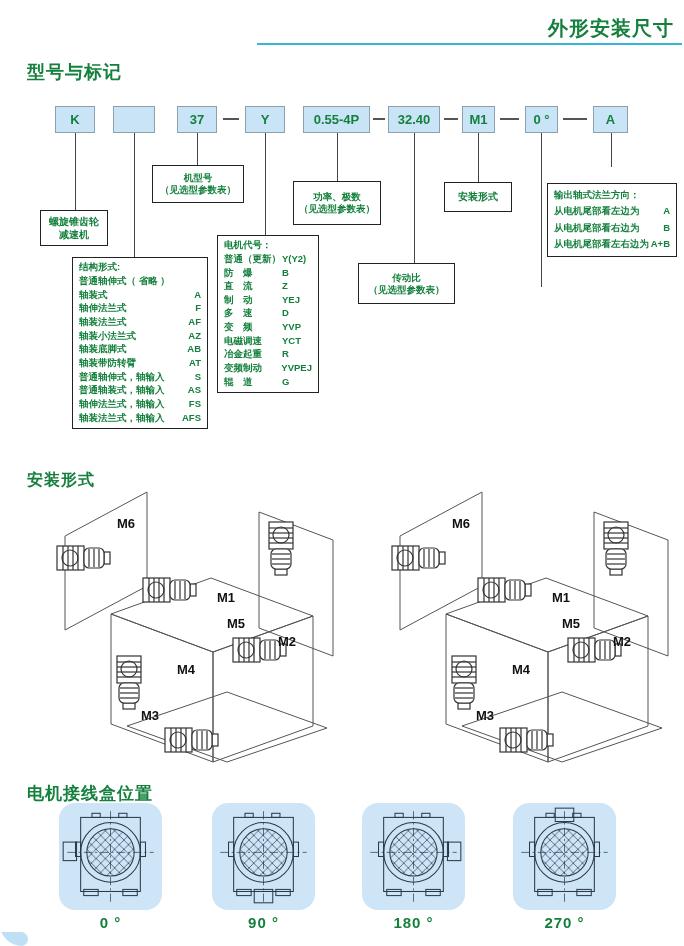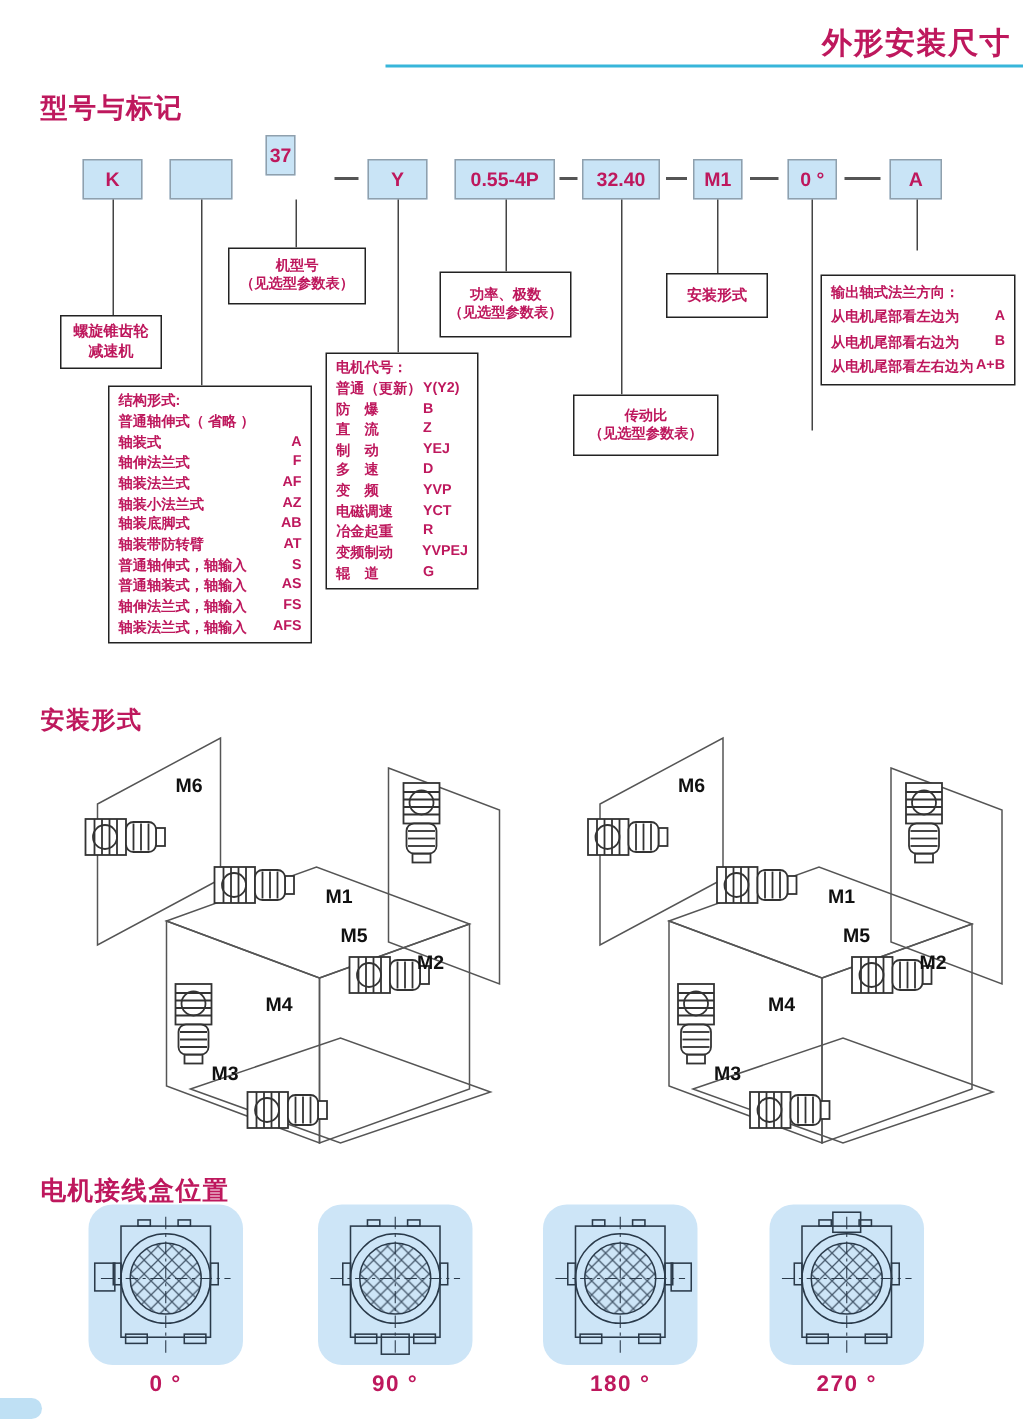--- a/index.html
+++ b/index.html
@@ -1,17 +1,17 @@
 <!DOCTYPE html>
 <html><head>
 <meta charset="utf-8">
 <style>
   html,body{margin:0;padding:0;background:#fff;}
   #page{position:relative;width:684px;height:946px;background:#fff;overflow:hidden;
-        font-family:"Liberation Sans","DejaVu Sans",sans-serif;color:#be185d;}
+        font-family:"Liberation Sans","DejaVu Sans",sans-serif;color:#15803d;border-radius:22px;}
   .abs{position:absolute;}
   .hdr-title{font-size:20px;font-weight:bold;letter-spacing:1px;}
   .hdr-rule{height:2px;background:#38b6da;}
   .sec-title{font-size:18px;font-weight:bold;letter-spacing:1px;}
   .codebox{background:#c9e4f6;border:1px solid #8fa0ad;display:flex;align-items:center;
            justify-content:center;font-weight:bold;font-size:13px;box-sizing:border-box;}
   .dash{height:2px;background:#555;top:118px;}
   .vline{width:1px;background:#444;}
   .lblbox{background:#fff;border:1px solid #222;box-sizing:border-box;font-weight:bold;
           text-align:center;display:flex;flex-direction:column;justify-content:center;}
@@ -54,21 +54,21 @@
     </defs>
   </svg>
 
   <div class="abs hdr-title" style="top:15px;right:10px">外形安装尺寸</div>
   <div class="abs hdr-rule" style="left:257px;top:43px;width:425px"></div>
 
   <div class="abs sec-title" style="left:27px;top:60px">型号与标记</div>
 
   <div class="abs codebox" style="left:55px;top:106px;width:40px;height:27px">K</div>
   <div class="abs codebox" style="left:113px;top:106px;width:42px;height:27px"></div>
-  <div class="abs codebox" style="left:177px;top:90px;width:20px;height:27px">37</div>
+  <div class="abs codebox" style="left:177px;top:106px;width:40px;height:27px">37</div>
   <div class="abs codebox" style="left:245px;top:106px;width:40px;height:27px">Y</div>
   <div class="abs codebox" style="left:303px;top:106px;width:67px;height:27px">0.55-4P</div>
   <div class="abs codebox" style="left:388px;top:106px;width:52px;height:27px">32.40</div>
   <div class="abs codebox" style="left:462px;top:106px;width:33px;height:27px">M1</div>
   <div class="abs codebox" style="left:525px;top:106px;width:33px;height:27px">0 °</div>
   <div class="abs codebox" style="left:593px;top:106px;width:35px;height:27px">A</div>
 
   <div class="abs dash" style="left:223px;width:16px"></div>
   <div class="abs dash" style="left:373px;width:12px"></div>
   <div class="abs dash" style="left:444px;width:14px"></div>
@@ -93,21 +93,21 @@
   <div class="abs lblbox small" style="left:152px;top:165px;width:92px;height:38px">
     <span>机型号</span>
     <span>（见选型参数表）</span>
   </div>
 
   <div class="abs lblbox small" style="left:293px;top:181px;width:88px;height:44px">
     <span>功率、极数</span>
     <span>（见选型参数表）</span>
   </div>
 
-  <div class="abs lblbox small" style="left:382px;top:263px;width:97px;height:41px">
+  <div class="abs lblbox small" style="left:358px;top:263px;width:97px;height:41px">
     <span>传动比</span>
     <span>（见选型参数表）</span>
   </div>
 
   <div class="abs lblbox" style="left:444px;top:182px;width:68px;height:30px;font-size:10px">
     <span>安装形式</span>
   </div>
 
 
   <div class="abs listbox" style="left:72px;top:257px;width:136px;height:172px">

